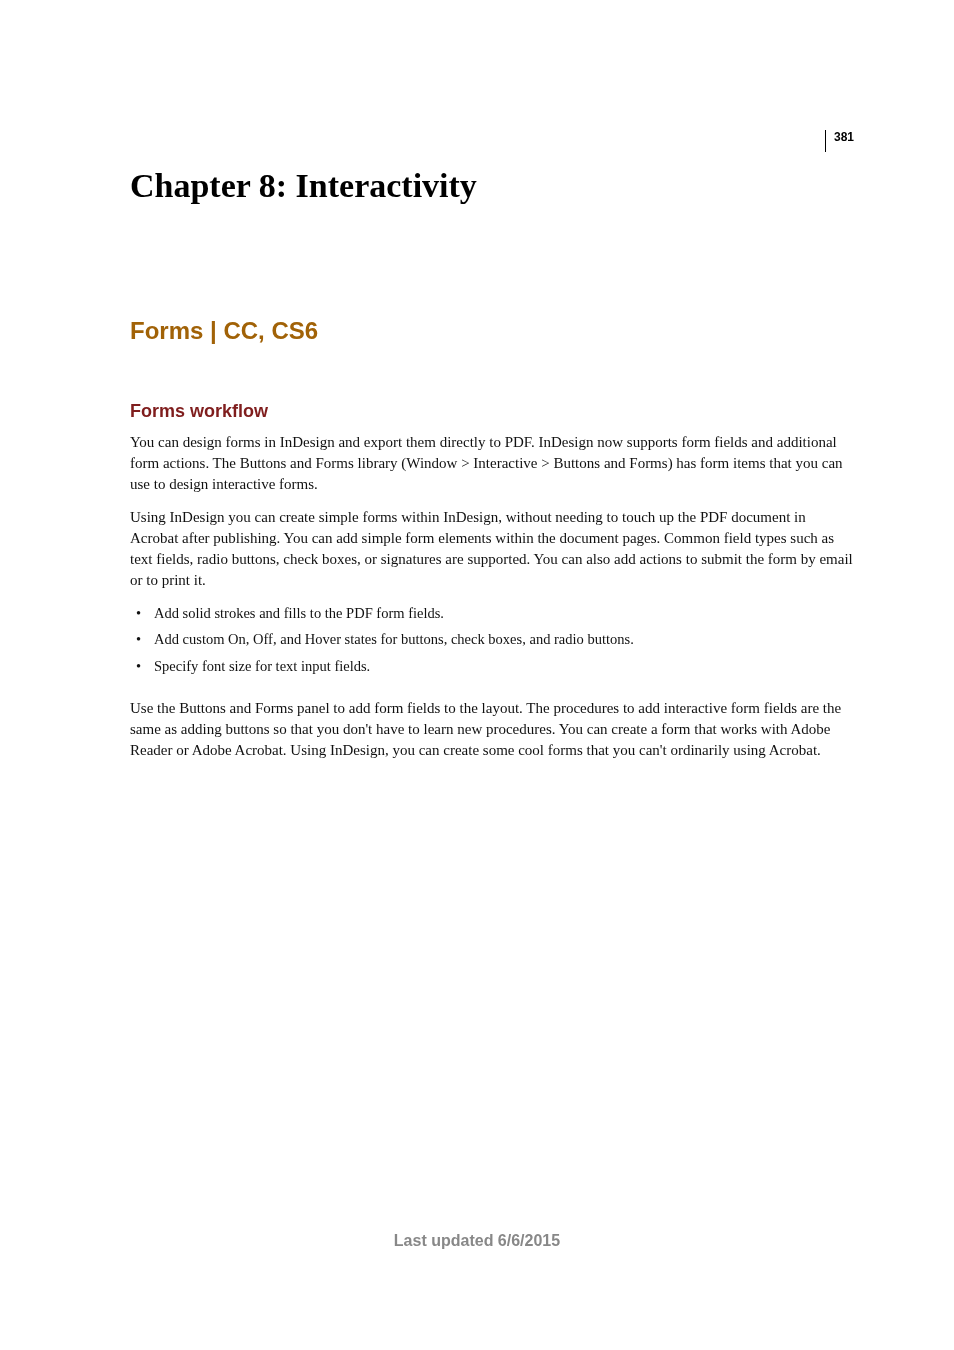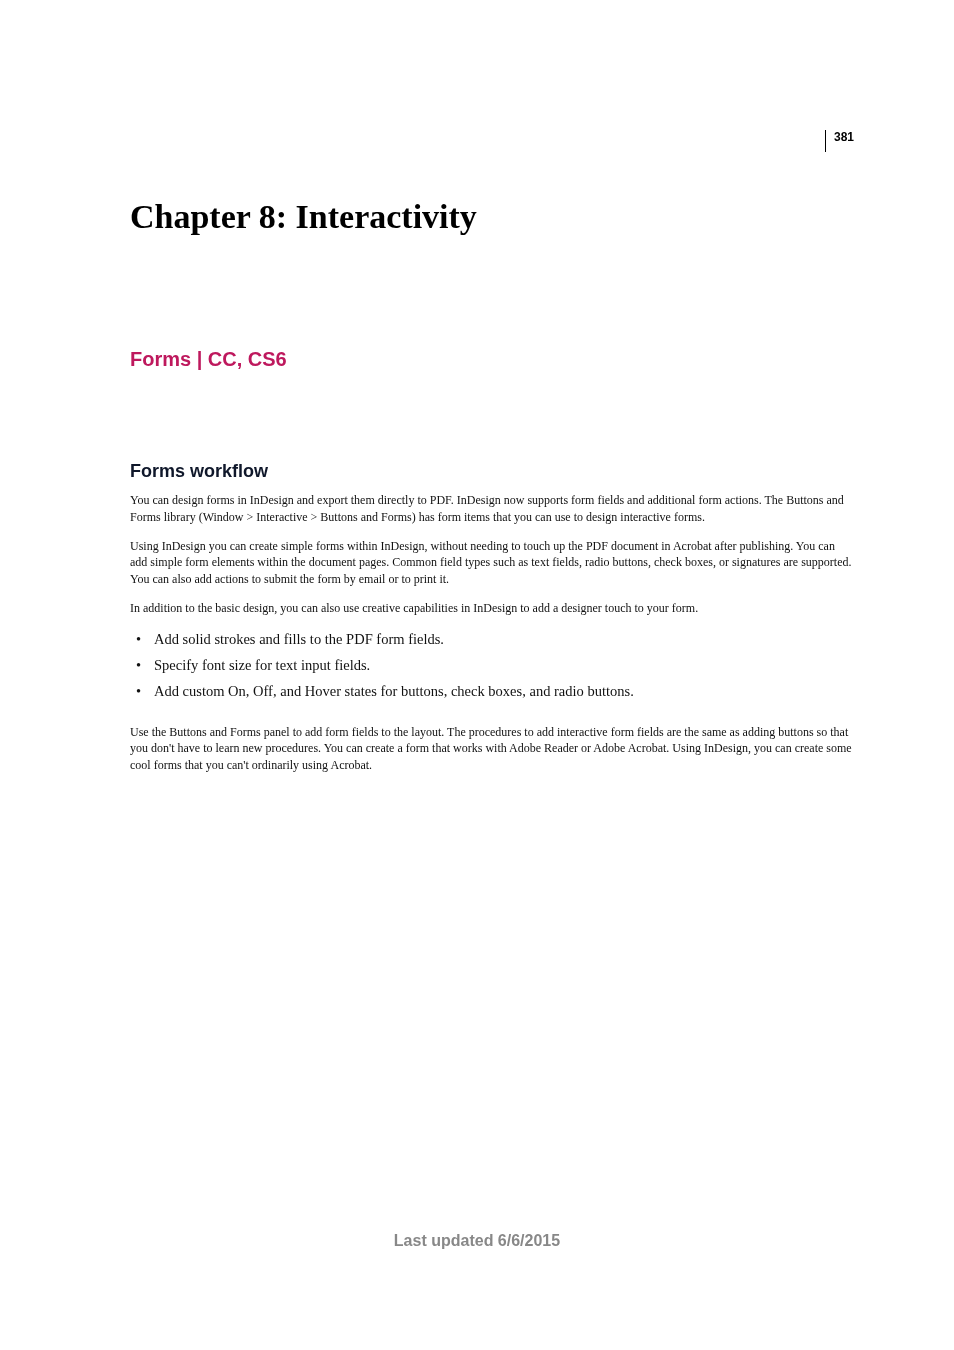--- a/index.html
+++ b/index.html
@@ -23,40 +23,40 @@
     font-size: 12px;
     border-left: 1px solid #000;
     padding-left: 8px;
     padding-bottom: 8px;
     text-align: center;
   }
   .chapter-title {
     font-family: Georgia, 'Times New Roman', serif;
     font-weight: 700;
     font-size: 34px;
-    margin-top: 78px;
+    margin-top: 47px;
     margin-bottom: 112px;
   }
   .section-title {
     font-family: -apple-system, 'Segoe UI', Arial, sans-serif;
     font-weight: 700;
-    font-size: 20px;
-    margin-bottom: 90px;
-    color: #be185d;
+    font-size: 24px;
+    margin-bottom: 56px;
+    color: #a16207;
   }
   .subsection-title {
     font-family: -apple-system, 'Segoe UI', Arial, sans-serif;
     font-weight: 700;
     font-size: 18px;
     margin-bottom: 10px;
-    color: #0f172a;
+    color: #7f1d1d;
   }
   p {
     font-family: 'Minion Pro', Georgia, 'Times New Roman', serif;
-    font-size: 12px;
+    font-size: 15px;
     line-height: 1.4;
     margin-bottom: 12px;
     color: #111;
   }
   ul {
     list-style: none;
     margin-bottom: 20px;
   }
   li {
     font-family: 'Minion Pro', Georgia, 'Times New Roman', serif;
@@ -94,25 +94,24 @@
 
 <div class="page">
   <h1 class="chapter-title">Chapter 8: Interactivity</h1>
 
   <h2 class="section-title">Forms | CC, CS6</h2>
 
   <div class="subsection-block">
     <h3 class="subsection-title">Forms workflow</h3>
     <p>You can design forms in InDesign and export them directly to PDF. InDesign now supports form fields and additional form actions. The Buttons and Forms library (Window &gt; Interactive &gt; Buttons and Forms) has form items that you can use to design interactive forms.</p>
     <p>Using InDesign you can create simple forms within InDesign, without needing to touch up the PDF document in Acrobat after publishing. You can add simple form elements within the document pages. Common field types such as text fields, radio buttons, check boxes, or signatures are supported. You can also add actions to submit the form by email or to print it.</p>
-    <p>In addition to the basic design, you can also use creative capabilities in InDesign to add a designer touch to your form.</p>
     <ul>
       <li>Add solid strokes and fills to the PDF form fields.</li>
+      <li>Add custom On, Off, and Hover states for buttons, check boxes, and radio buttons.</li>
       <li>Specify font size for text input fields.</li>
-      <li>Add custom On, Off, and Hover states for buttons, check boxes, and radio buttons.</li>
     </ul>
   </div>
 
   <div class="subsection-block">
     <p>Use the Buttons and Forms panel to add form fields to the layout. The procedures to add interactive form fields are the same as adding buttons so that you don't have to learn new procedures. You can create a form that works with Adobe Reader or Adobe Acrobat. Using InDesign, you can create some cool forms that you can't ordinarily using Acrobat.</p>
   </div>
 </div>
 
 <div class="footer">Last updated 6/6/2015</div>
 

